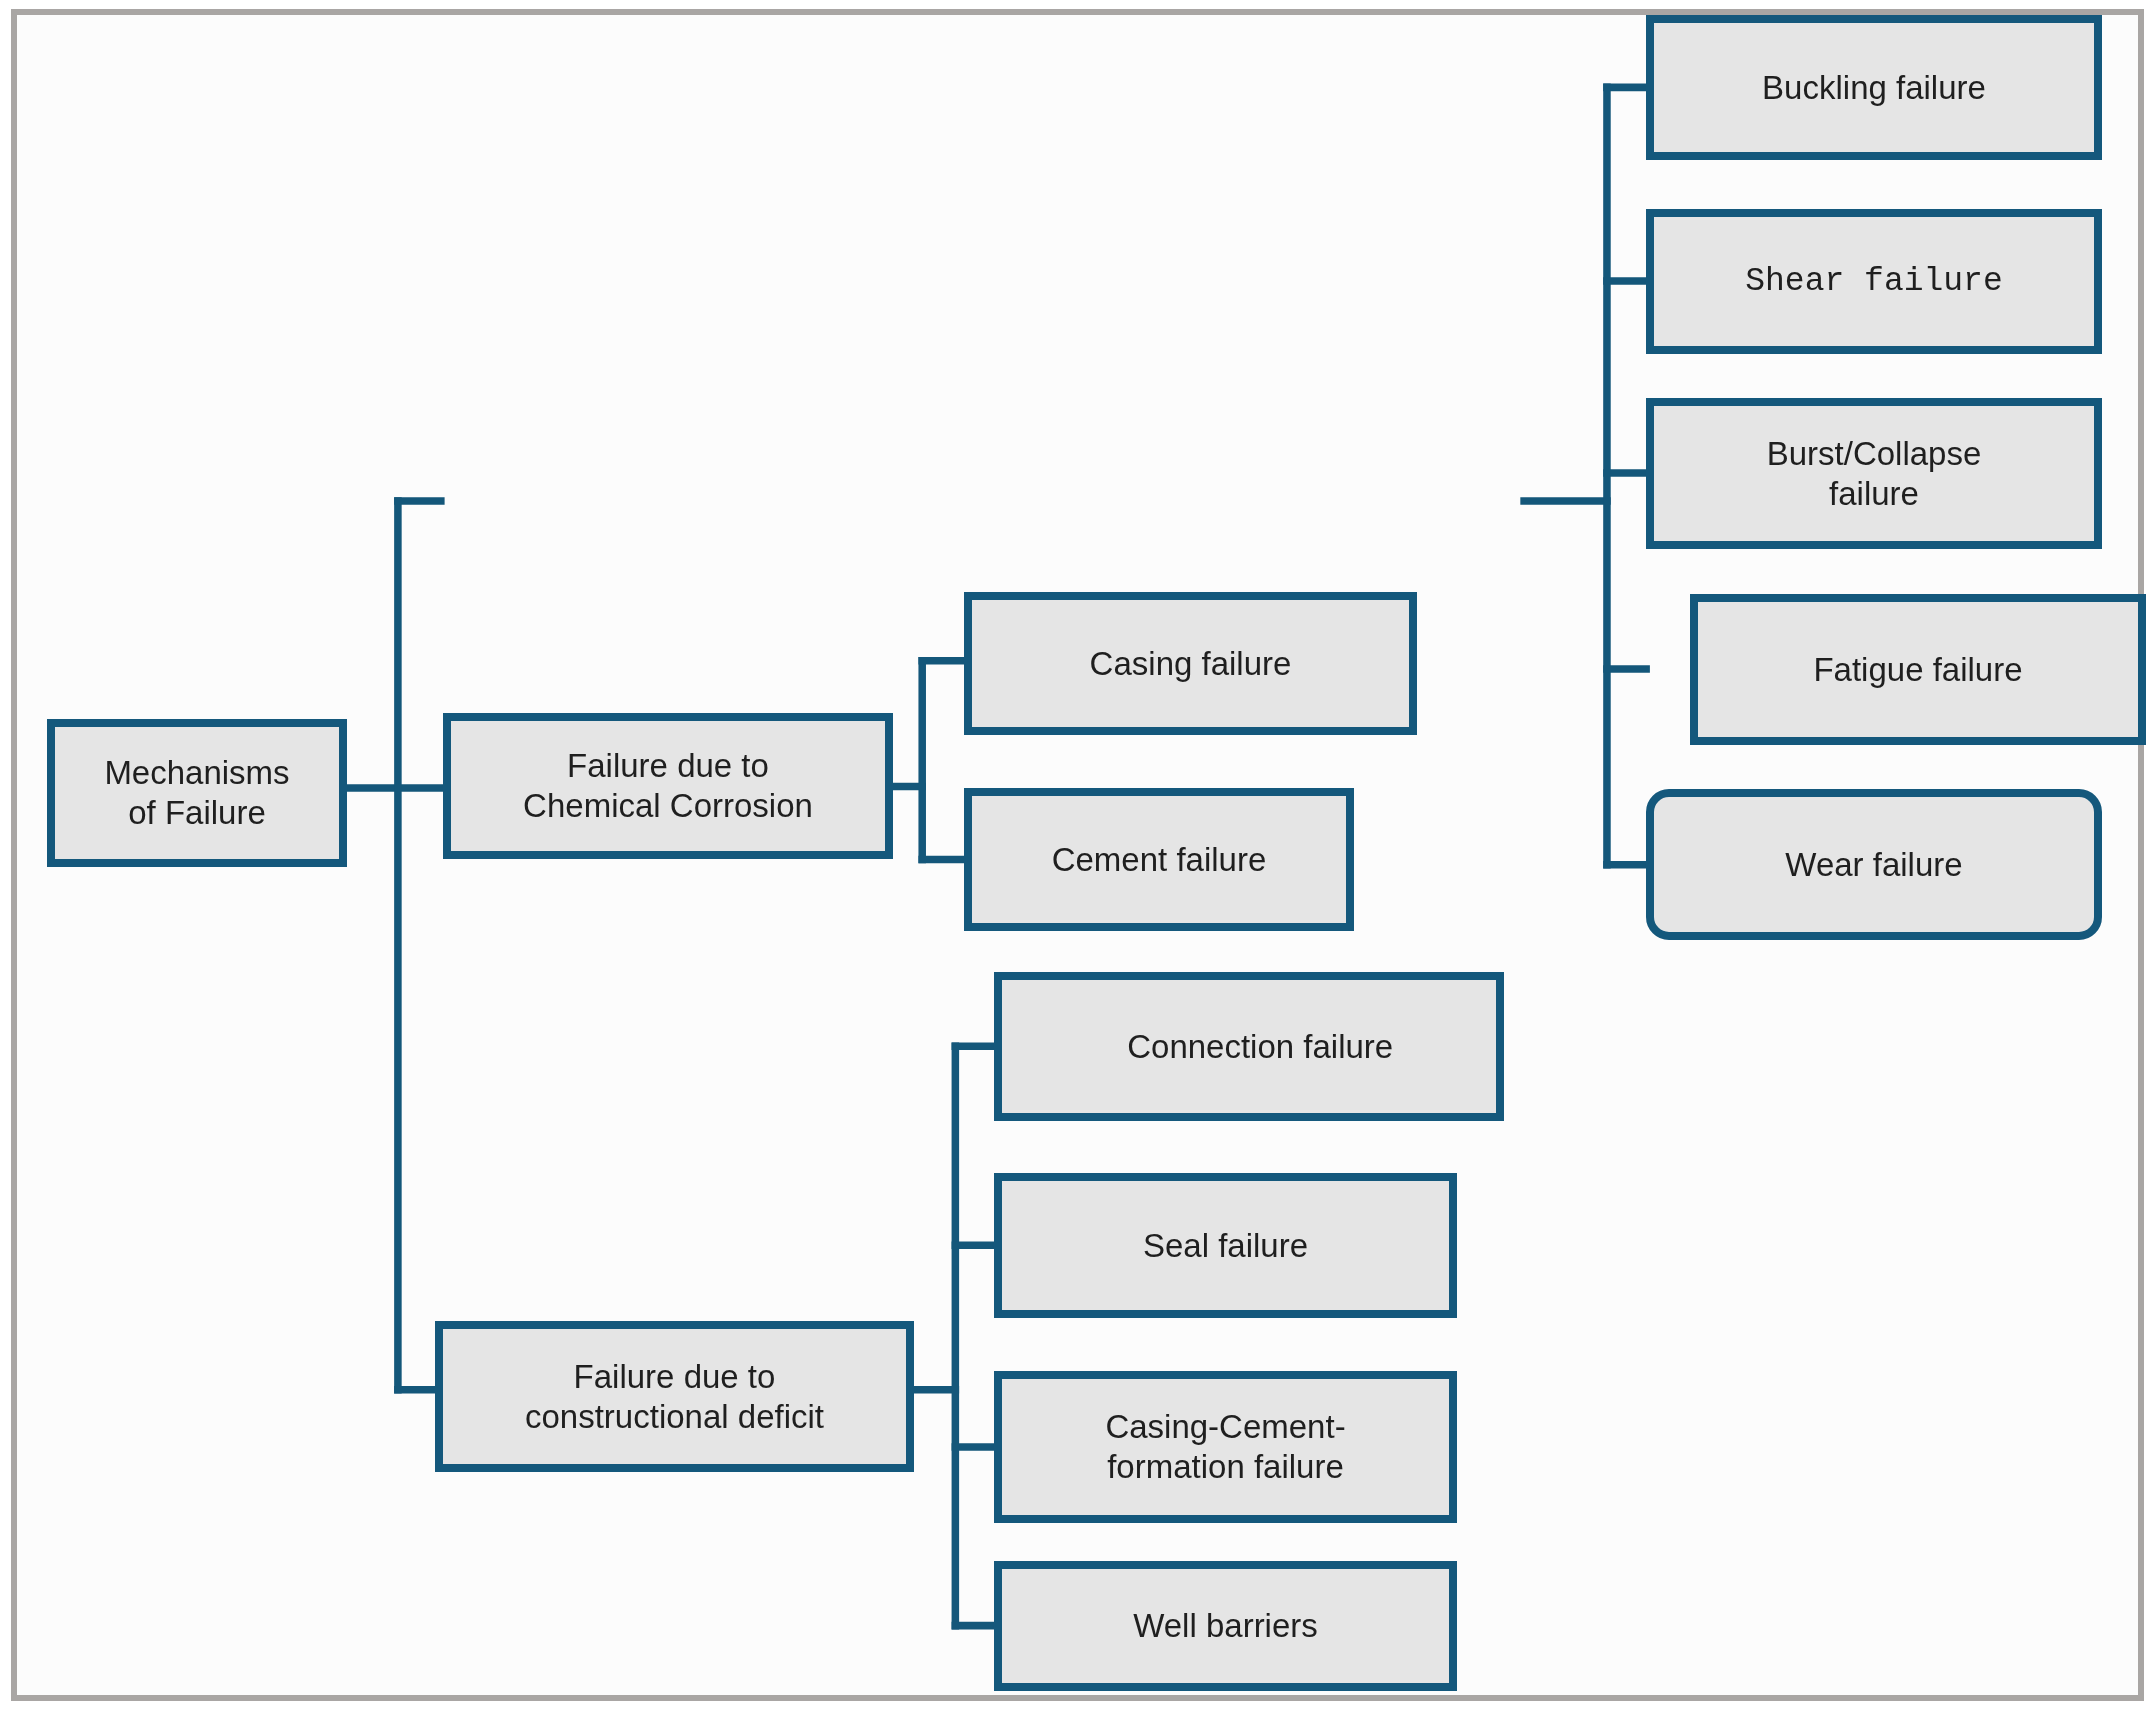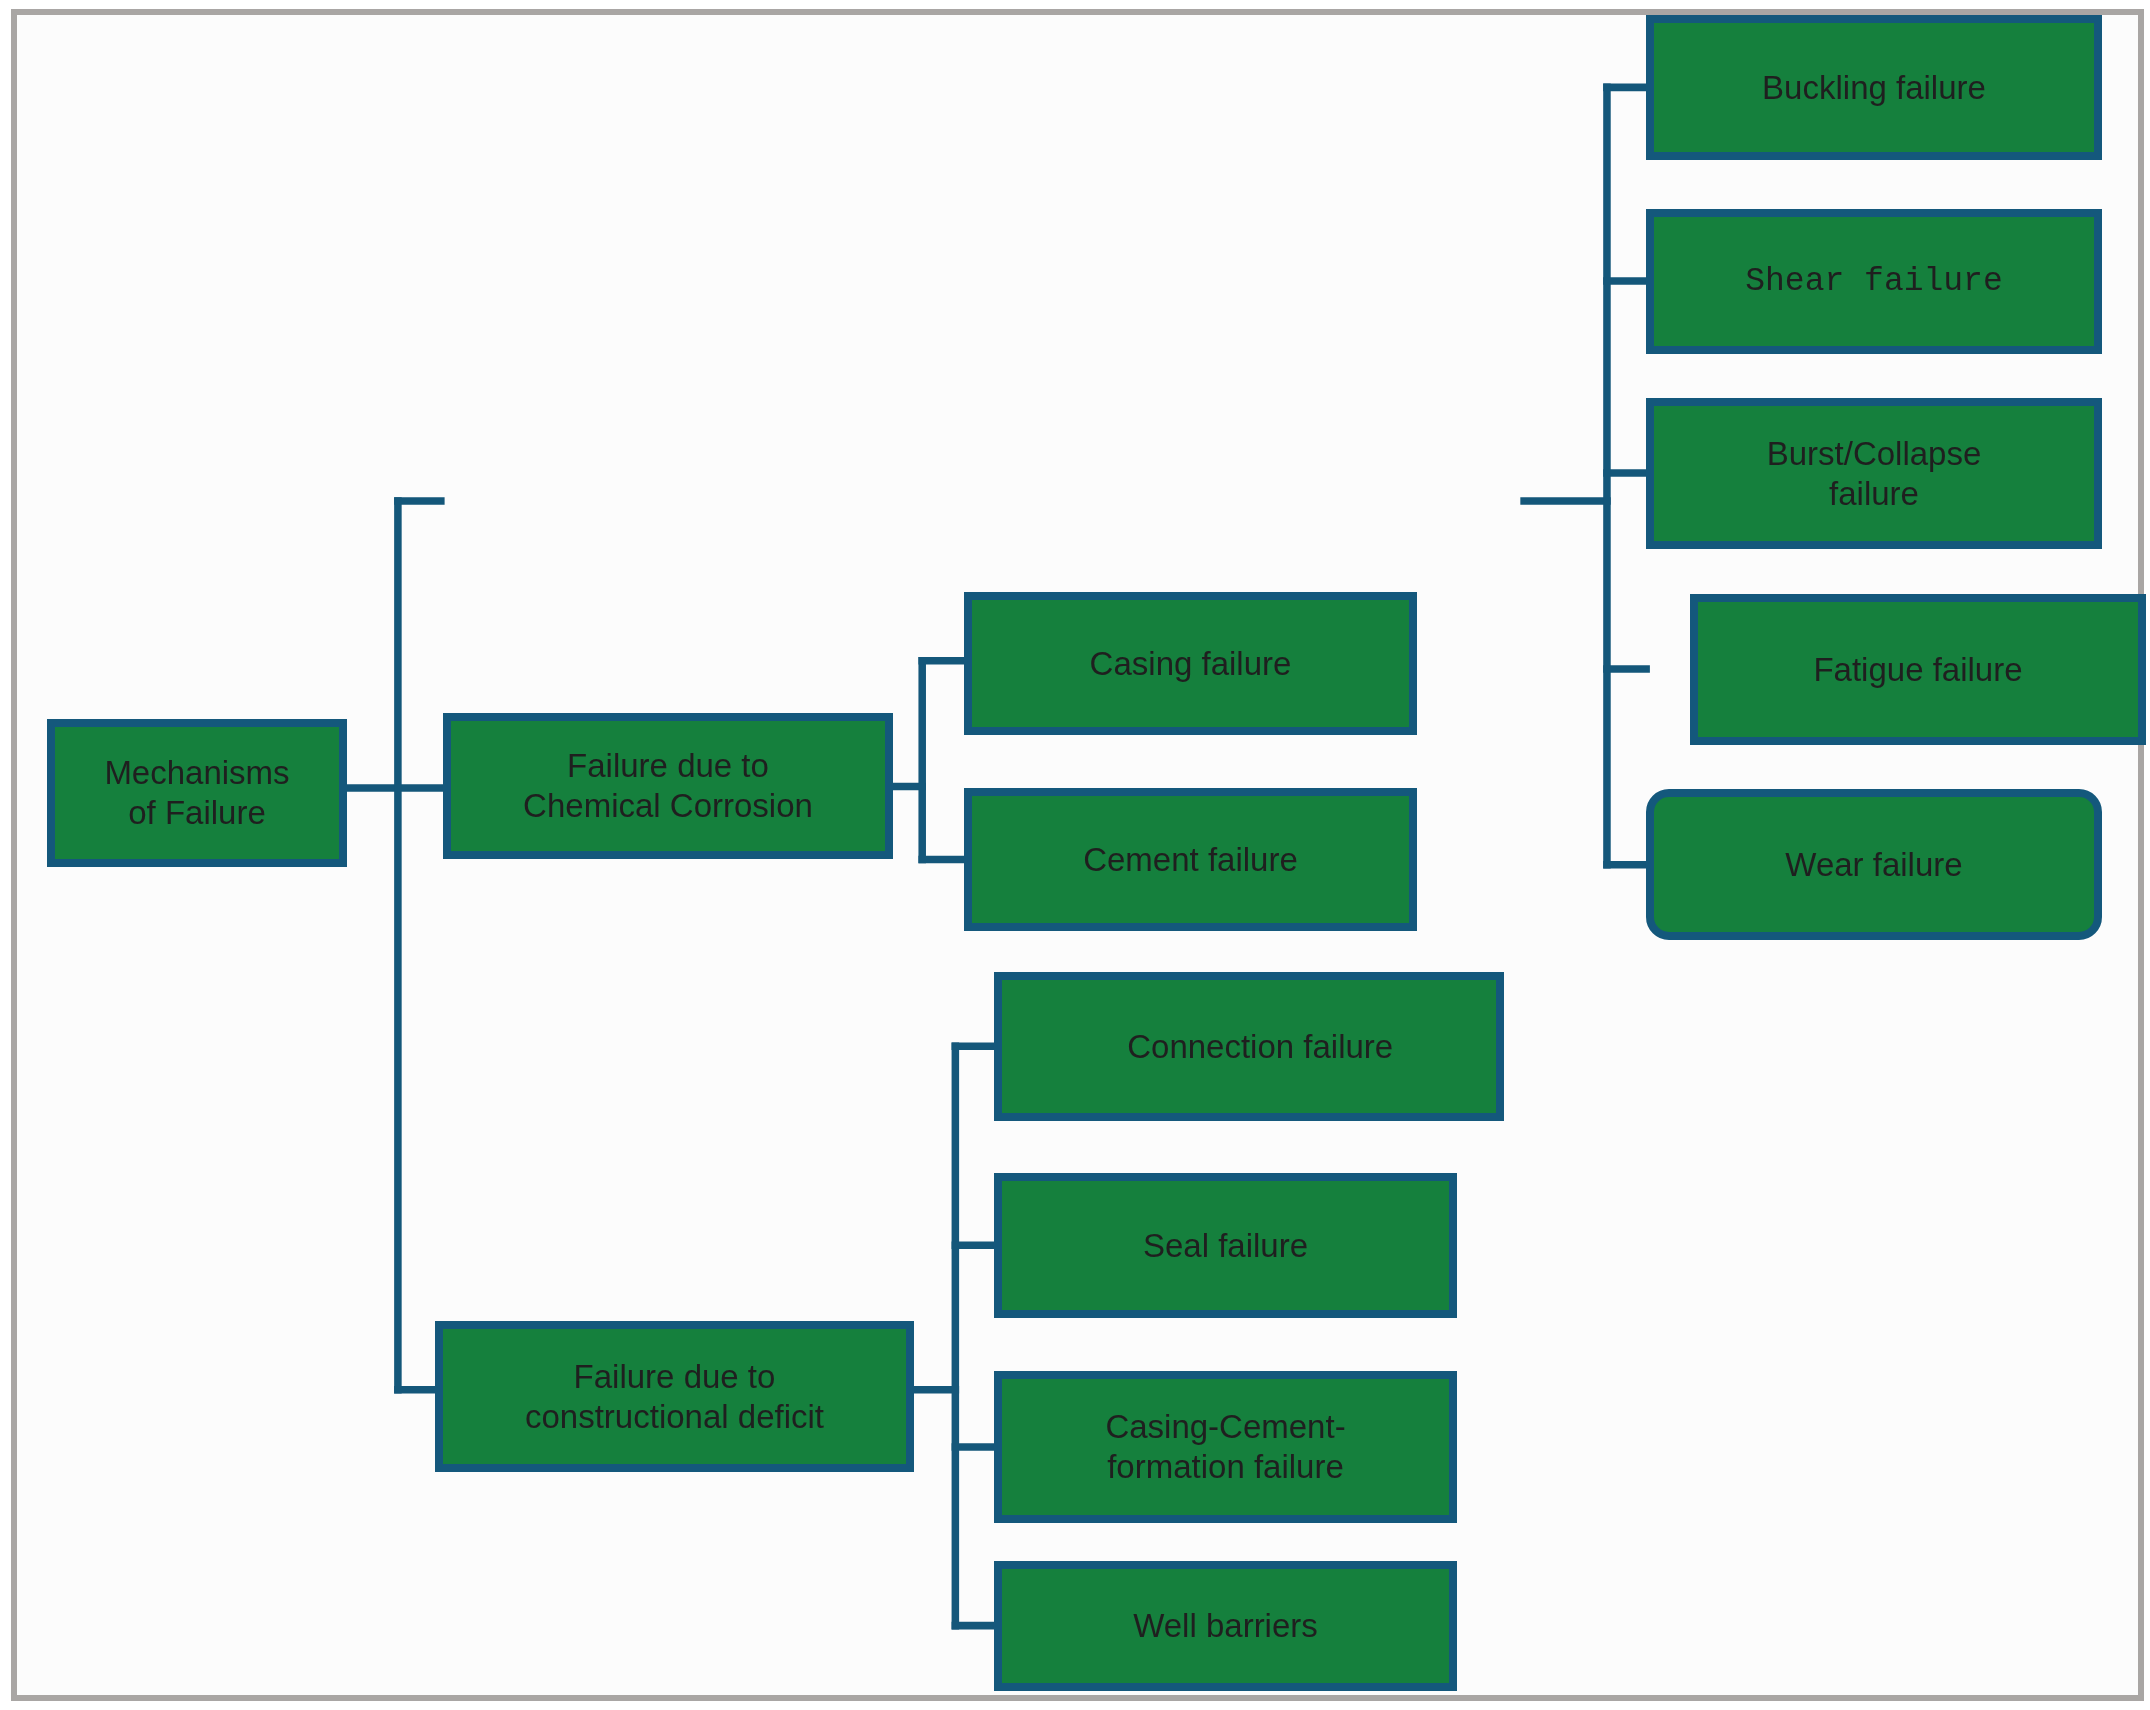--- a/index.html
+++ b/index.html
@@ -42,21 +42,21 @@
     color: var(--connector);
   }
   .wires line {
     stroke: currentColor;
     stroke-width: 10;
   }
   .node {
     position: absolute;
     box-sizing: border-box;
     border: 8.3px solid var(--box-border);
-    background: #15803d;
+    background: #e5e5e5;
     color: var(--text);
     display: flex;
     align-items: center;
     justify-content: center;
     text-align: center;
     font-size: 33px;
     line-height: 1.2;
     white-space: pre-line;
     padding: 4.5px 13.6px;
   }
@@ -105,21 +105,21 @@
 constructional deficit</div>
 
   <div class="node" style="left:1646px; top:15px; width:456px; height:145px;">Buckling failure</div>
   <div class="node" style="left:1646px; top:209px; width:456px; height:145px;font-family:Liberation Mono, monospace;">Shear failure</div>
   <div class="node" style="left:1646px; top:398px; width:456px; height:151px;">Burst/Collapse
 failure</div>
   <div class="node" style="left:1690px; top:594px; width:456px; height:151px;">Fatigue failure</div>
   <div class="node" style="left:1646px; top:789px; width:456px; height:151px;border-radius:23px;">Wear failure</div>
 
   <div class="node" style="left:964px; top:592px; width:453px; height:143px;">Casing failure</div>
-  <div class="node" style="left:964px; top:788px; width:453px; height:143px;">Cement failure</div>
+  <div class="node" style="left:964px; top:788px; width:390px; height:143px;">Cement failure</div>
 
   <div class="node" style="left:994px; top:972px; width:510px; height:149px;padding-left:36px;">Connection failure</div>
   <div class="node" style="left:994px; top:1173px; width:463px; height:145px;">Seal failure</div>
   <div class="node" style="left:994px; top:1371px; width:463px; height:152px;">Casing-Cement-
 formation failure</div>
   <div class="node" style="left:994px; top:1561px; width:463px; height:130px;">Well barriers</div>
 
 </div>
 
 

